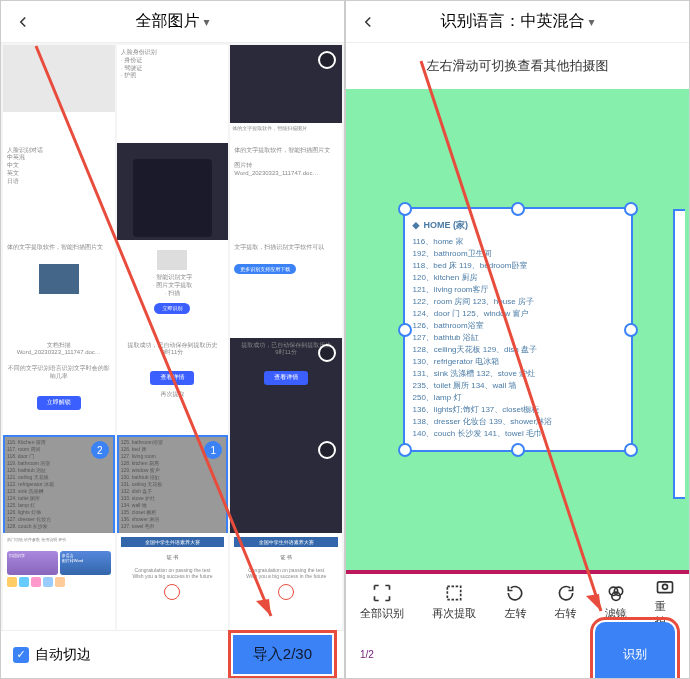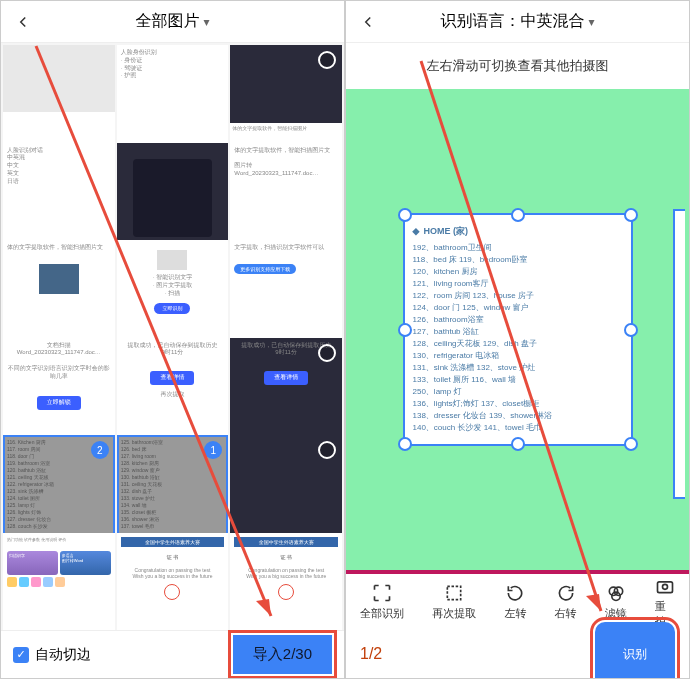--- a/index.html
+++ b/index.html
@@ -28,21 +28,21 @@
 .doc-title::before{content:"◆";color:#4a7ba6}
 .doc .line{color:#4a7ba6;white-space:nowrap}
 .handle{position:absolute;width:14px;height:14px;background:#fff;border:2px solid #3b82f6;border-radius:50%}
 .h-tl{top:-7px;left:-7px}.h-tm{top:-7px;left:50%;margin-left:-7px}.h-tr{top:-7px;right:-7px}
 .h-ml{top:50%;left:-7px;margin-top:-7px}.h-mr{top:50%;right:-7px;margin-top:-7px}
 .h-bl{bottom:-7px;left:-7px}.h-bm{bottom:-7px;left:50%;margin-left:-7px}.h-br{bottom:-7px;right:-7px}
 .toolbar{height:60px;display:flex;justify-content:space-around;align-items:center;border-top:4px solid #be185d;flex-shrink:0}
 .tool{display:flex;flex-direction:column;align-items:center;gap:3px;font-size:11px;color:#333;cursor:pointer}
 .tool svg{width:20px;height:20px}
 .footer2{height:48px;display:flex;align-items:center;padding:0 14px;justify-content:space-between;flex-shrink:0}
-.page{font-size:16px;color:#c2410c}
+.page{font-size:10px;color:#701a75}
 .recog-btn{background:#3b82f6;color:#fff;padding:24px 28px;font-size:12px;border:none;border-radius:10px;outline:3px solid #e74c3c;outline-offset:2px}
 .arrow{position:absolute;pointer-events:none;z-index:99}
 .arrow line{stroke:#e74c3c;stroke-width:3}
 .arrow polygon{fill:#e74c3c}
 .word-list{padding:4px;font-size:5px;line-height:1.4;color:#555}
 .word-list div{white-space:nowrap;overflow:hidden}
 </style>
 </head>
 <body>
 
@@ -187,32 +187,33 @@
       <span>识别语言：中英混合</span><span class="drop">▾</span>
     </div>
     <div style="width:20px"></div>
   </div>
 
   <div class="hint">左右滑动可切换查看其他拍摄图</div>
 
   <div class="crop-area">
     <div class="doc">
       <div class="doc-title">HOME (家)</div>
+      <div class="line">116、home 家</div>
       <div class="line">192、bathroom卫生间</div>
       <div class="line">118、bed 床        119、bedroom卧室</div>
       <div class="line">120、kitchen 厨房</div>
       <div class="line">121、living room客厅</div>
       <div class="line">122、room 房间     123、house 房子</div>
       <div class="line">124、door 门       125、window 窗户</div>
       <div class="line">126、bathroom浴室</div>
       <div class="line">127、bathtub 浴缸</div>
       <div class="line">128、ceiling天花板  129、dish 盘子</div>
       <div class="line">130、refrigerator  电冰箱</div>
       <div class="line">131、sink 洗涤槽    132、stove 炉灶</div>
-      <div class="line">133、toilet 厕所    116、wall 墙</div>
+      <div class="line">235、toilet 厕所    134、wall 墙</div>
       <div class="line">250、lamp 灯</div>
       <div class="line">136、lights灯;饰灯  137、closet橱柜</div>
       <div class="line">138、dresser 化妆台 139、shower淋浴</div>
       <div class="line">140、couch 长沙发   141、towel 毛巾</div>
       <div class="handle h-tl"></div>
       <div class="handle h-tm"></div>
       <div class="handle h-tr"></div>
       <div class="handle h-ml"></div>
       <div class="handle h-mr"></div>
       <div class="handle h-bl"></div>

